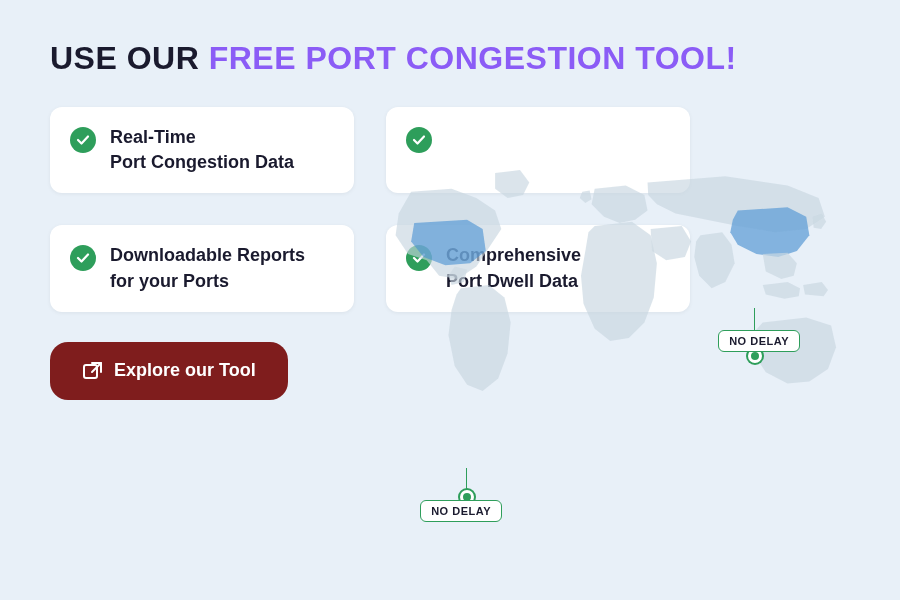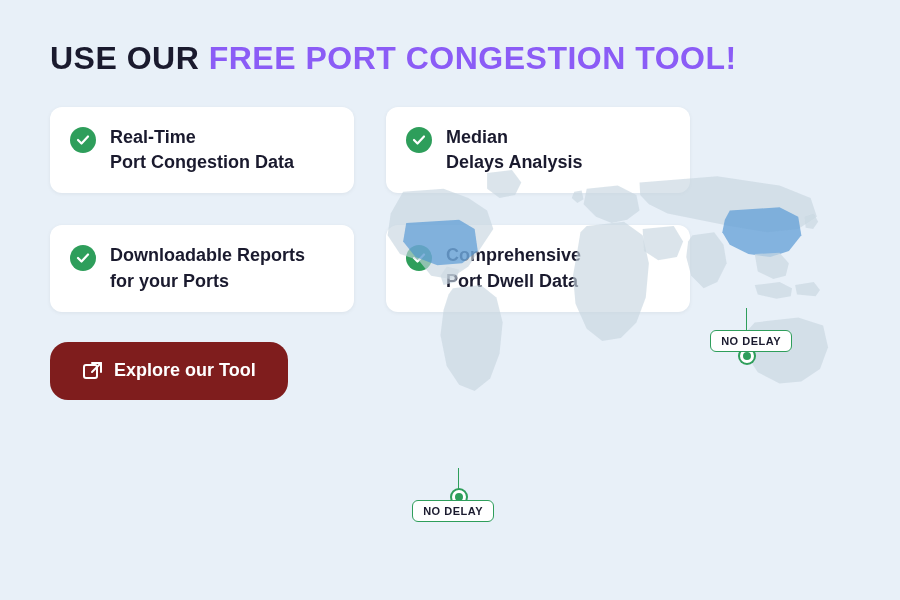--- a/index.html
+++ b/index.html
@@ -91,21 +91,21 @@
     }
 
     .external-icon {
       width: 22px;
       height: 22px;
     }
 
     
     .map-area {
       position: absolute;
-      right: 16px;
+      right: 8px;
       top: 0;
       width: 530px;
       height: 600px;
       overflow: hidden;
     }
 
     .world-map-svg {
       position: absolute;
       right: -20px;
       top: 60px;
@@ -197,21 +197,20 @@
       </div>
       <div class="feature-text">Real-Time<br>Port Congestion Data</div>
     </div>
 
     <div class="feature-card">
       <div class="check-icon">
         <svg viewBox="0 0 14 14" fill="none">
           <polyline points="2,7 5.5,10.5 12,3.5" stroke="white" stroke-width="2.2" stroke-linecap="round" stroke-linejoin="round"></polyline>
         </svg>
       </div>
-      <div class="feature-text">Median<br>Delays Analysis</div>
     </div>
 
     <div class="feature-card">
       <div class="check-icon">
         <svg viewBox="0 0 14 14" fill="none">
           <polyline points="2,7 5.5,10.5 12,3.5" stroke="white" stroke-width="2.2" stroke-linecap="round" stroke-linejoin="round"></polyline>
         </svg>
       </div>
       <div class="feature-text">Downloadable Reports<br>for your Ports</div>
     </div>

